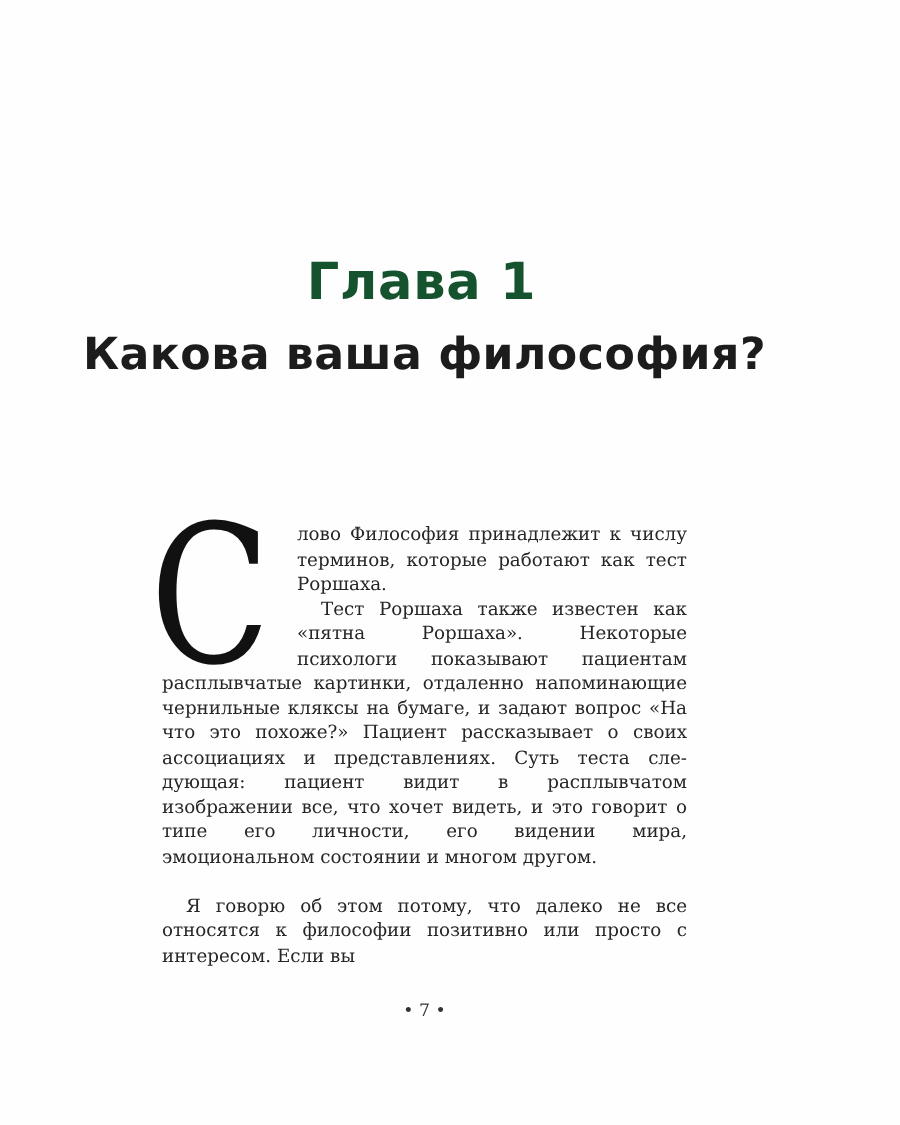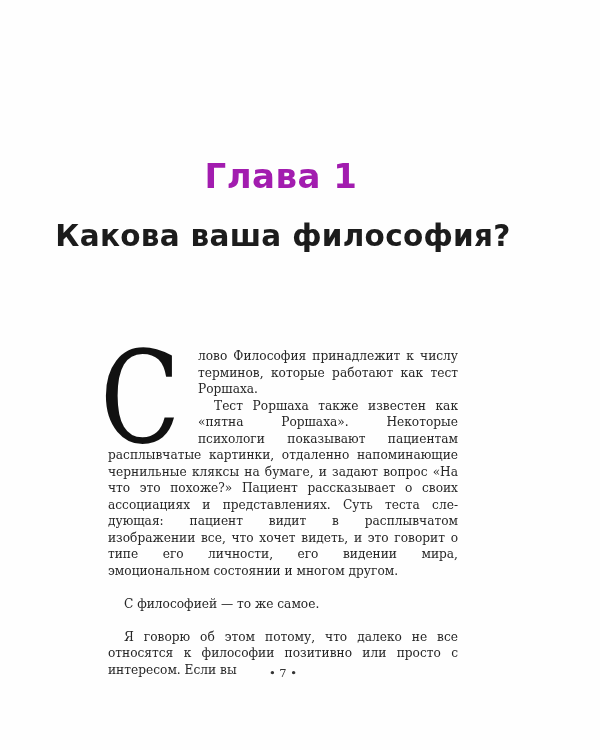--- a/index.html
+++ b/index.html
@@ -16,27 +16,27 @@
     }
     .page {
       position: absolute;
       left: 0; top: 0;
       width: 600px; height: 750px;
       background: #fefefe;
     }
     .chapter-number {
       position: absolute;
       left: 0; width: 562px;
-      top: 156px;
+      top: 168px;
       text-align: center;
       font-family: "DejaVu Sans", sans-serif;
       font-weight: bold;
       font-size: 34px;
       letter-spacing: 0.5px;
-      color: #a21caf;
+      color: #14532d;
       line-height: 40px;
     }
     .chapter-title {
       position: absolute;
       left: 0; width: 566px;
       top: 216px;
       text-align: center;
       font-family: "DejaVu Sans", sans-serif;
       font-weight: bold;
       font-size: 29.5px;
@@ -95,19 +95,18 @@
 
   <div class="chapter-number">Глава 1</div>
 
   <div class="chapter-title">Какова ваша философия?</div>
 
   <div class="body-text">
     <p class="first">
       <span class="drop-cap">С</span><span>лово Философия принадлежит к числу терми­нов, которые работают как тест Роршаха.</span>
     </p>
     <p>Тест Роршаха также известен как «пятна Роршаха». Некоторые психологи показывают пациентам расплывчатые картинки, отдаленно напоминающие чернильные кляксы на бумаге, и задают вопрос «На что это похоже?» Пациент рассказыва­ет о своих ассоциациях и представлениях. Суть теста сле­дующая: пациент видит в расплывчатом изображении все, что хочет видеть, и это говорит о типе его личности, его ви­дении мира, эмоциональном состоянии и многом другом.</p>
-    <p class="gap">С философией — то же самое.</p>
     <p class="gap">Я говорю об этом потому, что далеко не все относятся к философии позитивно или просто с интересом. Если вы</p>
   </div>
 
   <div class="page-number">• 7 •</div>
 
 </div>
 
 </body></html>

